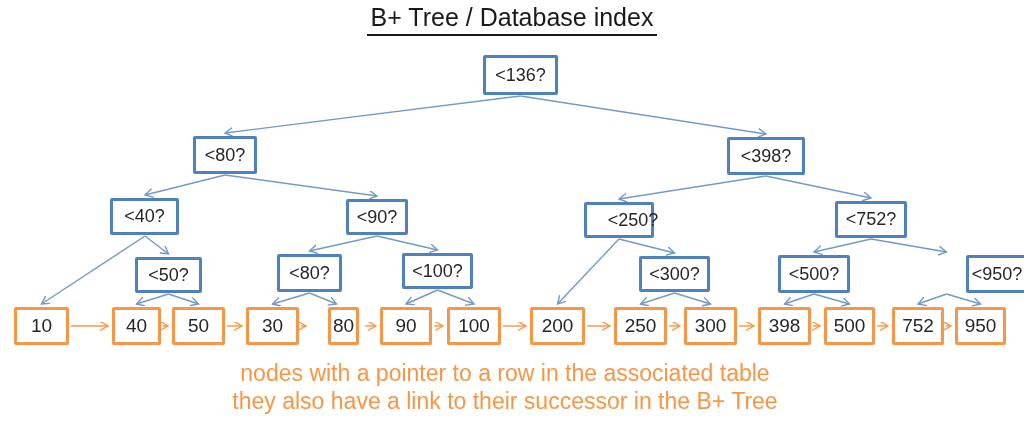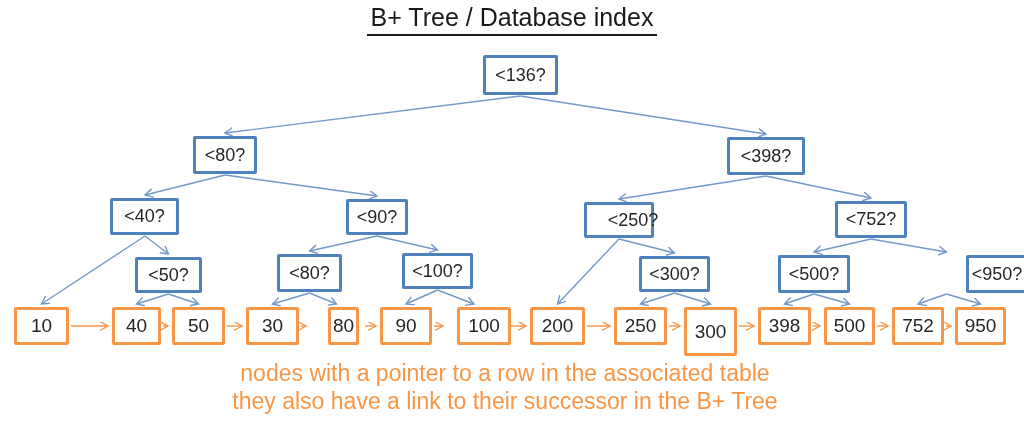--- a/index.html
+++ b/index.html
@@ -141,24 +141,24 @@
       <div class="node decision-node" style="left: 402px; top: 253px; width: 71px; height: 36px;">&lt;100?</div>
       <div class="node decision-node" style="left: 639px; top: 256px; width: 71px; height: 36px;">&lt;300?</div>
       <div class="node decision-node" style="left: 778px; top: 255px; width: 72px; height: 38px; text-align: center;">&lt;500?</div>
       <div class="node decision-node" style="left: 958px; top: 255px; width: 62px; height: 38px; margin-left: 8px;">&lt;950?</div>
       <div class="node leaf-node" style="left: 14px; top: 307px; width: 55px; height: 38px;">10</div>
       <div class="node leaf-node" style="left: 112px; top: 307px; width: 49px; height: 38px;">40</div>
       <div class="node leaf-node" style="left: 172px; top: 307px; width: 53px; height: 38px;">50</div>
       <div class="node leaf-node" style="left: 246px; top: 307px; width: 53px; height: 38px;">30</div>
       <div class="node leaf-node" style="left: 328px; top: 307px; width: 31px; height: 38px;">80</div>
       <div class="node leaf-node" style="left: 380px; top: 307px; width: 52px; height: 38px;">90</div>
-      <div class="node leaf-node" style="left: 457px; top: 307px; width: 54px; height: 38px;">100</div>
+      <div class="node leaf-node" style="left: 447px; top: 307px; width: 54px; height: 38px;">100</div>
       <div class="node leaf-node" style="left: 530px; top: 307px; width: 55px; height: 38px;">200</div>
       <div class="node leaf-node" style="left: 614px; top: 307px; width: 53px; height: 38px;">250</div>
-      <div class="node leaf-node" style="left: 684px; top: 307px; width: 53px; height: 49px;">300</div>
+      <div class="node leaf-node" style="left: 684px; top: 307px; width: 53px; height: 38px;">300</div>
       <div class="node leaf-node" style="left: 758px; top: 307px; width: 53px; height: 38px;">398</div>
       <div class="node leaf-node" style="left: 824px; top: 307px; width: 51px; height: 38px;">500</div>
       <div class="node leaf-node" style="left: 892px; top: 307px; width: 52px; height: 38px;">752</div>
       <div class="node leaf-node" style="left: 955px; top: 307px; width: 51px; height: 38px;">950</div>
     </div>
 
   <div class="caption">
     <div>nodes with a pointer to a row in the associated table</div>
     <div>they also have a link to their successor in the B+ Tree</div>
   </div>

